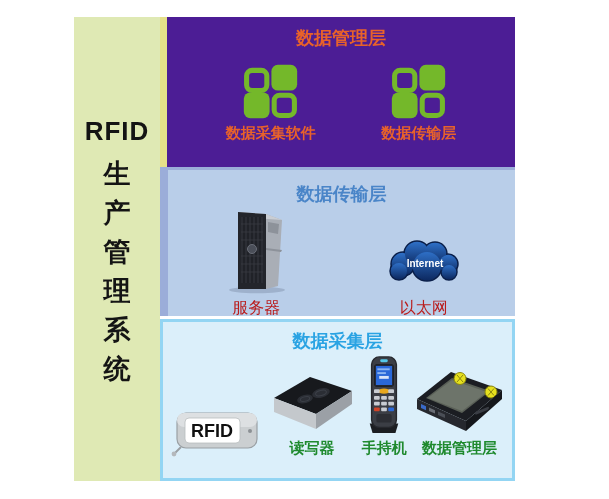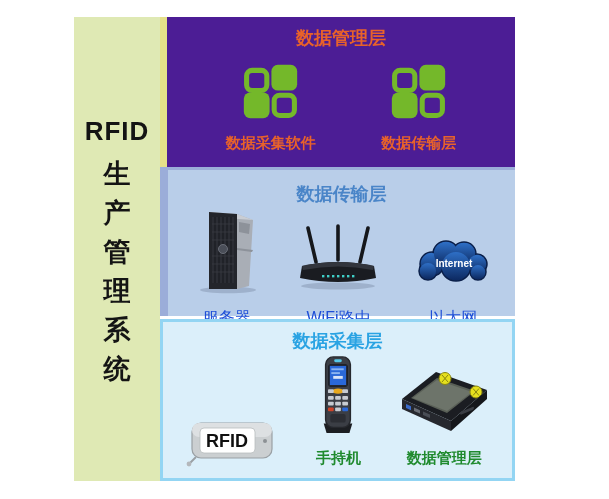--- a/index.html
+++ b/index.html
@@ -24,24 +24,24 @@
   .layer-title { text-align:center; font-weight:bold; font-size:18px; }
   .layer1 .layer-title { color:#e8622a; margin-top:9px; }
   .layer2 .layer-title { color:#4a85c8; margin-top:12px; }
   .layer3 .layer-title { color:#2aa3e3; margin-top:7px; }
 
   .items-row { display:flex; justify-content:space-around; align-items:flex-end; }
   .layer1 .items-row { margin-top:13px; padding:0 26px; }
   .layer2 .items-row { margin-top:2px;  padding:0 6px; }
   .layer3 .items-row { margin-top:2px;  padding:0 4px; }
 
-  .item { display:flex; flex-direction:column; align-items:center; gap:15px; }
+  .item { display:flex; flex-direction:column; align-items:center; gap:5px; }
   .item-label { line-height:1.1; white-space:nowrap; }
   .layer1 .item-label { font-size:15px; font-weight:bold; color:#e8622a; }
-  .layer2 .item-label { font-size:16px; color:#1d4ed8; }
+  .layer2 .item-label { font-size:16px; color:#b91c1c; }
   .layer3 .item-label { font-size:15px; font-weight:bold; color:#1f8a2e; }
   svg { display:block; }
 </style>
 </head>
 <body>
 
 <div class="canvas">
 
   <div class="side-band">
     <div class="latin">RFID</div>
@@ -106,40 +106,20 @@
               <line x1="23" y1="48" x2="45" y2="48"></line>
             <line x1="23" y1="56" x2="45" y2="56"></line>
               <line x1="23" y1="64" x2="45" y2="64"></line>
           </g>
           <circle cx="34" cy="41" r="4.5" fill="#4a4e58" stroke="#6a6e78" stroke-width="1"></circle>
           <polygon points="50,14 61,16 60,26 50,24" fill="#8d929a"></polygon>
         </svg>
         <div class="item-label">服务器</div>
       </div>
 
-      <div class="item">
-        <svg width="88" height="74" viewBox="0 0 88 74">
-          <ellipse cx="44" cy="66" rx="37" ry="3.5" fill="rgba(40,50,70,0.18)"></ellipse>
-          <line x1="22" y1="42" x2="14" y2="8" stroke="#15171b" stroke-width="3.6" stroke-linecap="round"></line>
-          <line x1="44" y1="40" x2="44" y2="6" stroke="#15171b" stroke-width="3.6" stroke-linecap="round"></line>
-          <line x1="66" y1="42" x2="74" y2="8" stroke="#15171b" stroke-width="3.6" stroke-linecap="round"></line>
-          <path d="M8,46 Q44,38 80,46 L82,58 Q44,66 6,58 Z" fill="#1a1c21"></path>
-          <path d="M8,46 Q44,38 80,46 L79,50 Q44,43 9,50 Z" fill="#32353d"></path>
-          <g fill="#3fd0c8">
-            <rect x="28" y="55" width="2.4" height="2.4"></rect>
-              <rect x="33" y="55" width="2.4" height="2.4"></rect>
-            <rect x="38" y="55" width="2.4" height="2.4"></rect>
-              <rect x="43" y="55" width="2.4" height="2.4"></rect>
-            <rect x="48" y="55" width="2.4" height="2.4"></rect>
-              <rect x="53" y="55" width="2.4" height="2.4"></rect>
-            <rect x="58" y="55" width="2.4" height="2.4"></rect>
-          </g>
-        </svg>
-        <div class="item-label">WiFi路由</div>
-      </div>
 
       <div class="item">
         <svg width="82" height="60" viewBox="0 0 82 60">
           <defs>
             <linearGradient id="cg" x1="0" y1="0" x2="0" y2="1">
               <stop offset="0" stop-color="#2e6fc6"></stop>
               <stop offset="1" stop-color="#0d2a62"></stop>
             </linearGradient>
           </defs>
           <g fill="url(#cg)" stroke="#0a1f4a" stroke-width="1.5">
@@ -177,20 +157,36 @@
           <rect x="7" y="6" width="80" height="35" rx="9" fill="#cbcfd1" stroke="#9aa0a4" stroke-width="1.2"></rect>
           <rect x="7" y="6" width="80" height="14" rx="7" fill="#dde0e2"></rect>
           <rect x="15" y="11" width="55" height="25" rx="4" fill="#ffffff" stroke="#b8bcbe" stroke-width="0.8"></rect>
           <text x="42" y="30" text-anchor="middle" font-size="18" font-weight="600" fill="#101010" font-family="Liberation Sans, sans-serif">RFID</text>
           <circle cx="80" cy="24" r="2" fill="#8c9094"></circle>
           <line x1="11" y1="40" x2="4" y2="47" stroke="#9aa0a4" stroke-width="2"></line>
           <circle cx="4" cy="47" r="2.4" fill="#b4b8bc"></circle>
         </svg>
       </div>
 
+      <div class="item">
+        <svg width="86" height="64" viewBox="0 0 86 64">
+          <polygon points="5,27 41,6 83,20 47,43" fill="#17191d"></polygon>
+          <polygon points="5,27 47,43 47,58 5,41" fill="#c4c8cc"></polygon>
+          <polygon points="47,43 83,20 83,33 47,58" fill="#9ba0a6"></polygon>
+          <g fill="#2e3138" opacity="0.9">
+            <ellipse cx="52" cy="22" rx="9" ry="4.6" transform="rotate(-14 52 22)"></ellipse>
+            <ellipse cx="36" cy="28" rx="8" ry="4.2" transform="rotate(-14 36 28)"></ellipse>
+          </g>
+          <g fill="none" stroke="#3c4048" stroke-width="1">
+            <ellipse cx="52" cy="22" rx="5.5" ry="2.6" transform="rotate(-14 52 22)"></ellipse>
+            <ellipse cx="36" cy="28" rx="4.8" ry="2.2" transform="rotate(-14 36 28)"></ellipse>
+          </g>
+        </svg>
+        <div class="item-label">读写器</div>
+      </div>
 
       <div class="item">
         <svg width="48" height="80" viewBox="0 0 48 84">
           <polygon points="9,72 39,72 36,82 12,82" fill="#1c1e22"></polygon>
           <rect x="11" y="2" width="26" height="74" rx="8" fill="#3b3e45" stroke="#26282d" stroke-width="1.5"></rect>
           <rect x="20" y="4.5" width="8" height="3" rx="1.5" fill="#55c8e8"></rect>
           <rect x="14" y="10" width="20" height="23" rx="2" fill="#1e2averted6"></rect>
           <rect x="14" y="10" width="20" height="23" rx="2" fill="#222630"></rect>
           <rect x="15.5" y="11.5" width="17" height="20" fill="#2a68d8"></rect>
           <g fill="#8ab4f0">

